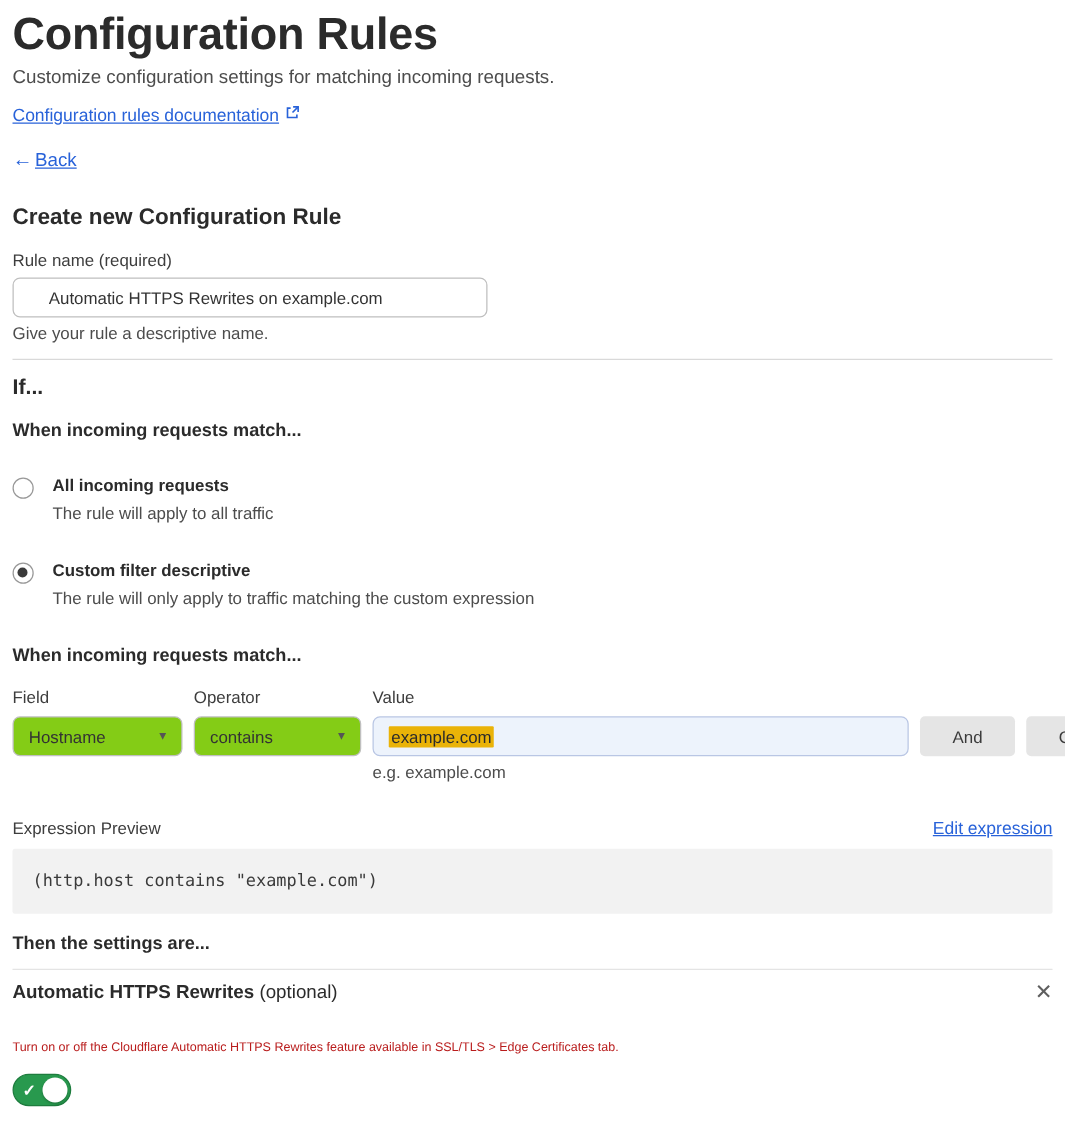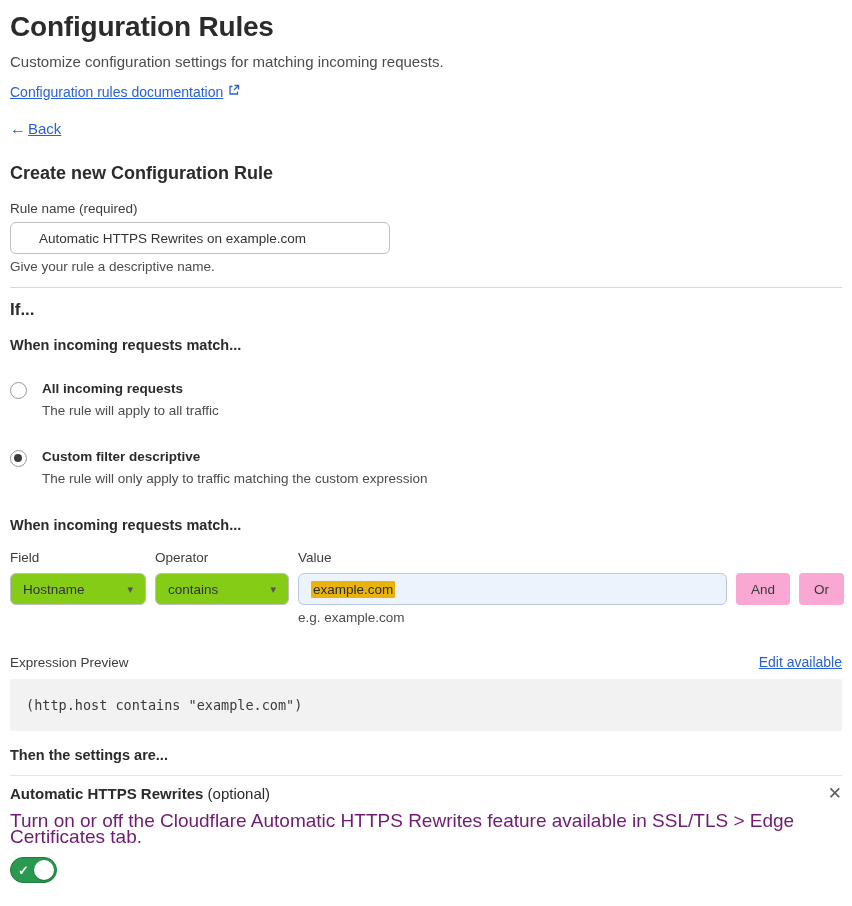--- a/index.html
+++ b/index.html
@@ -1,21 +1,21 @@
 <!DOCTYPE html>
 <html><head>
 <meta charset="utf-8">
 <style>
   * { box-sizing: border-box; }
   html, body { margin: 0; padding: 0; background: #fff; }
   body { font-family: "Liberation Sans", sans-serif; color: #333; }
   .page { width: 852px; height: 906px; padding: 10px 10px 12px; overflow: hidden; }
 
   .breadcrumb { font-size: 13px; color: #3d3d3d; margin: 0 0 4px; line-height: 16px; }
-  .page-title { font-size: 28px; line-height: 34px; font-weight: 700; color: #2b2b2b; margin: 0 0 9px; letter-spacing: -0.2px; }
+  .page-title { font-size: 36px; line-height: 34px; font-weight: 700; color: #2b2b2b; margin: 0 0 9px; letter-spacing: -0.2px; }
   .subtitle { font-size: 15px; line-height: 18px; color: #4c4c4c; margin: 0 0 13px; }
 
   a.link { color: #2862d9; text-decoration: underline; cursor: pointer; }
   .doc-link-row { margin: 0 0 19px; font-size: 14px; line-height: 17px; display: flex; align-items: flex-start; gap: 5px; }
   .ext-icon { display: inline-block; width: 12px; height: 12px; }
   .ext-icon svg { display: block; }
 
   .back-row { margin: 0 0 24px; font-size: 15px; line-height: 18px; display: flex; align-items: center; gap: 2px; color: #2862d9; }
   .back-arrow { text-decoration: none; font-size: 16px; }
 
@@ -38,35 +38,35 @@
   .radio-texts .radio-desc { font-size: 13.5px; line-height: 16px; color: #4c4c4c; margin-top: 6px; }
 
   .controls-row { display: flex; align-items: flex-start; gap: 9px; }
   .control-col .col-label { font-size: 13.5px; line-height: 16px; color: #3d3d3d; margin: 0 0 7px; }
   .select-box { display: flex; justify-content: space-between; align-items: center; height: 32px; border: 1px solid #bfbfbf; border-radius: 6px; background: #84cc16; padding: 0 12px; font-size: 13.5px; color: #333; cursor: pointer; }
   .select-field { width: 136px; }
   .select-operator { width: 134px; text-align: center; }
   .chevron { font-size: 11px; color: #555; line-height: 1; }
   .value-box { width: 429px; height: 32px; border: 1px solid #b9c6e4; border-radius: 6px; background: #edf3fc; padding: 0 12px; display: flex; align-items: center; font-size: 13.5px; color: #2b2b2b; }
   .value-box .sel { background: #eab308; padding: 1px 2px; border-radius: 1px; }
-  .logic-btn { margin-top: 23px; height: 32px; background: #f9a8d4; border: none; border-radius: 4px; padding: 0 15px; font-size: 13.5px; color: #3a3a3a; font-family: "Liberation Sans", sans-serif; cursor: pointer; }
+  .logic-btn { margin-top: 23px; height: 32px; background: #e5e5e5; border: none; border-radius: 4px; padding: 0 26px; font-size: 13.5px; color: #3a3a3a; font-family: "Liberation Sans", sans-serif; cursor: pointer; }
   .eg-help { font-size: 13.5px; line-height: 16px; color: #4c4c4c; margin: 5px 0 0; }
 
   .expr-row { margin: 28px 0 0; display: flex; justify-content: space-between; align-items: center; }
   .expr-label { font-size: 13.5px; color: #3d3d3d; }
   .expr-edit { font-size: 14px; }
   .code-block { margin: 9px 0 0; background: #f2f2f2; border-radius: 2px; padding: 18px 16px; font-family: "DejaVu Sans Mono", monospace; font-size: 13.5px; color: #3a3a3a; line-height: 16px; }
 
   .then-heading { font-size: 14.5px; line-height: 17px; font-weight: 700; color: #2b2b2b; margin: 16px 0 0; }
   .setting-card { margin-top: 11px; border-top: 1px solid #e4e4e4; padding-top: 9px; }
   .setting-header { display: flex; justify-content: space-between; align-items: flex-start; }
   .setting-title { font-size: 15px; line-height: 18px; color: #2b2b2b; }
   .setting-title b { font-weight: 700; }
   .close-btn { background: none; border: none; padding: 0; font-size: 17px; color: #5f5f5f; cursor: pointer; line-height: 18px; font-family: "Liberation Sans", sans-serif; }
-  .setting-desc { font-size: 19px; line-height: 16px; color: #701a75; margin-top: 10px; }
+  .setting-desc { font-size: 10px; line-height: 16px; color: #b91c1c; margin-top: 28px; }
 
   .toggle { margin-top: 12px; width: 47px; height: 26px; border-radius: 13px; background: #28994e; border: 1px solid #1e7c3e; position: relative; cursor: pointer; }
   .toggle .check { position: absolute; left: 7px; top: 4px; color: #fff; font-size: 13px; font-weight: 700; line-height: 17px; }
   .toggle .knob { position: absolute; right: 2px; top: 2px; width: 20px; height: 20px; border-radius: 50%; background: #fff; box-shadow: 0 1px 2px rgba(0,0,0,0.25); }
 </style>
 </head>
 <body>
 
 <div class="page">
 
@@ -139,21 +139,21 @@
         <span class="sel">example.com</span>
       </div>
       <p class="eg-help">e.g. example.com</p>
     </div>
     <button class="logic-btn">And</button>
     <button class="logic-btn">Or</button>
   </div>
 
   <div class="expr-row">
     <span class="expr-label">Expression Preview</span>
-    <a class="link expr-edit">Edit available</a>
+    <a class="link expr-edit">Edit expression</a>
   </div>
   <div class="code-block">(http.host contains "example.com")</div>
 
   <div class="then-heading">Then the settings are...</div>
 
   <div class="setting-card">
     <div class="setting-header">
       <span class="setting-title"><b>Automatic HTTPS Rewrites</b><span> (optional)</span></span>
       <button class="close-btn">✕</button>
     </div>

